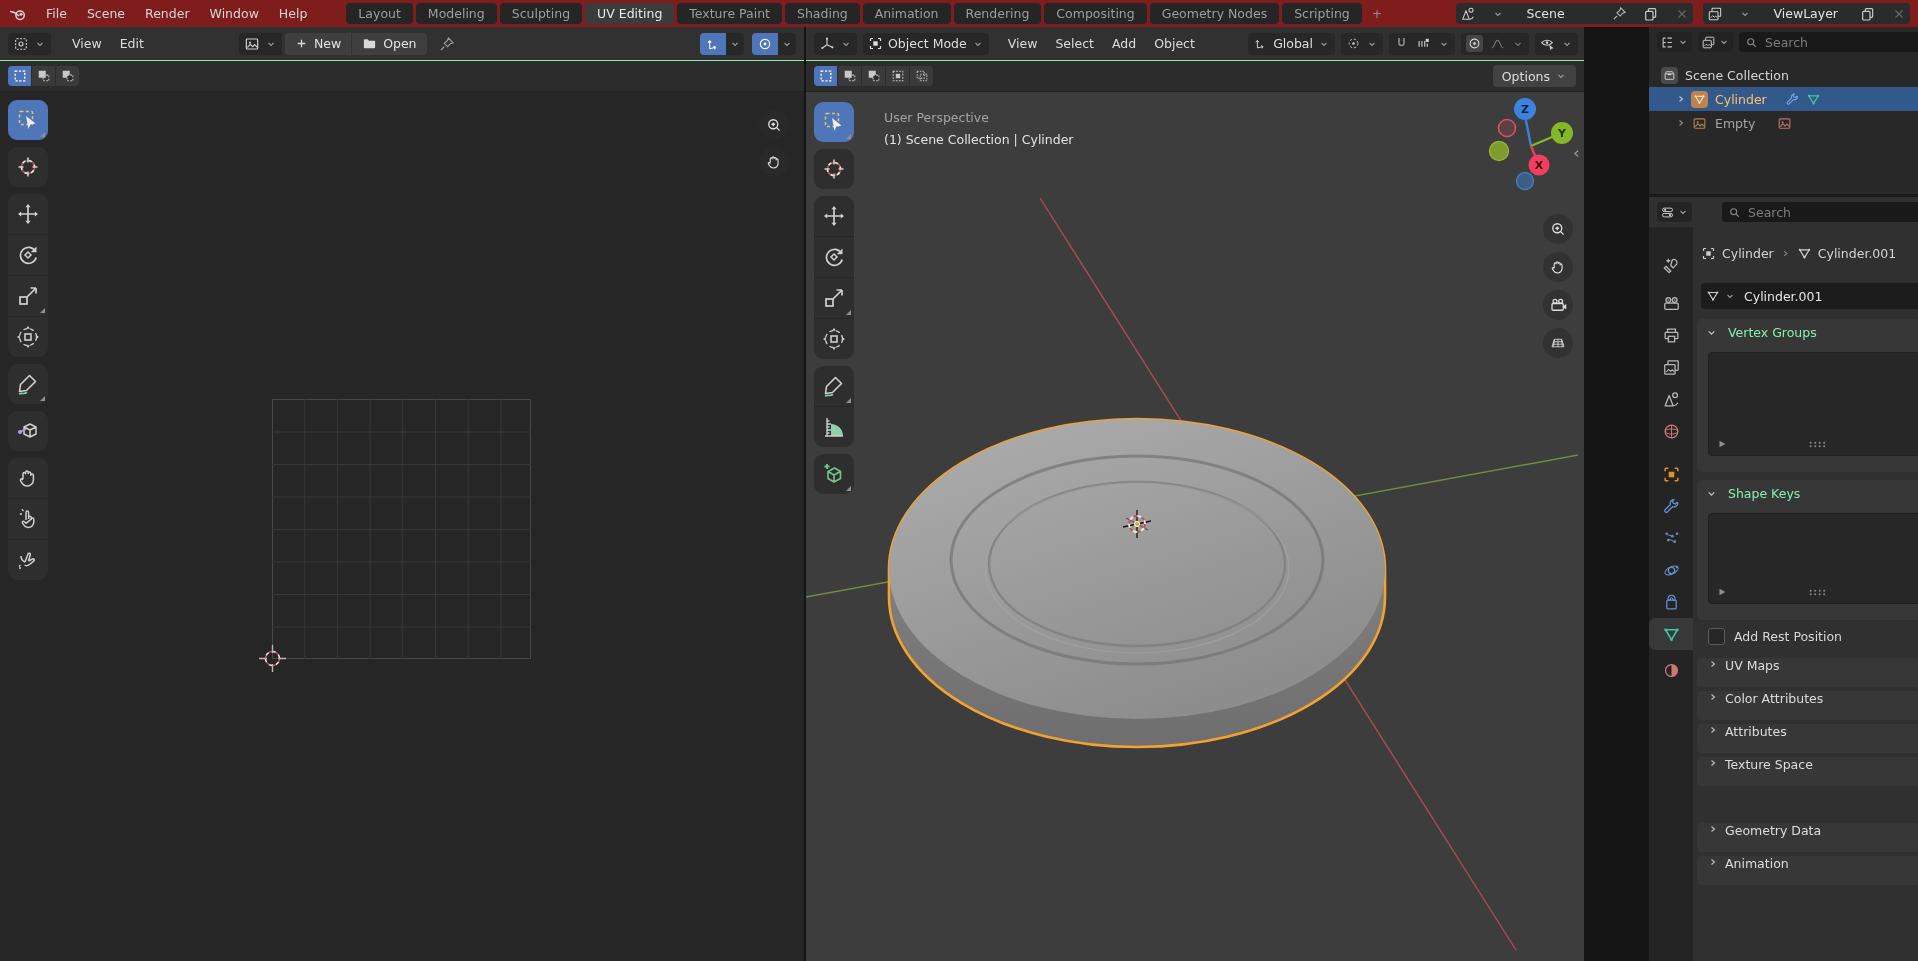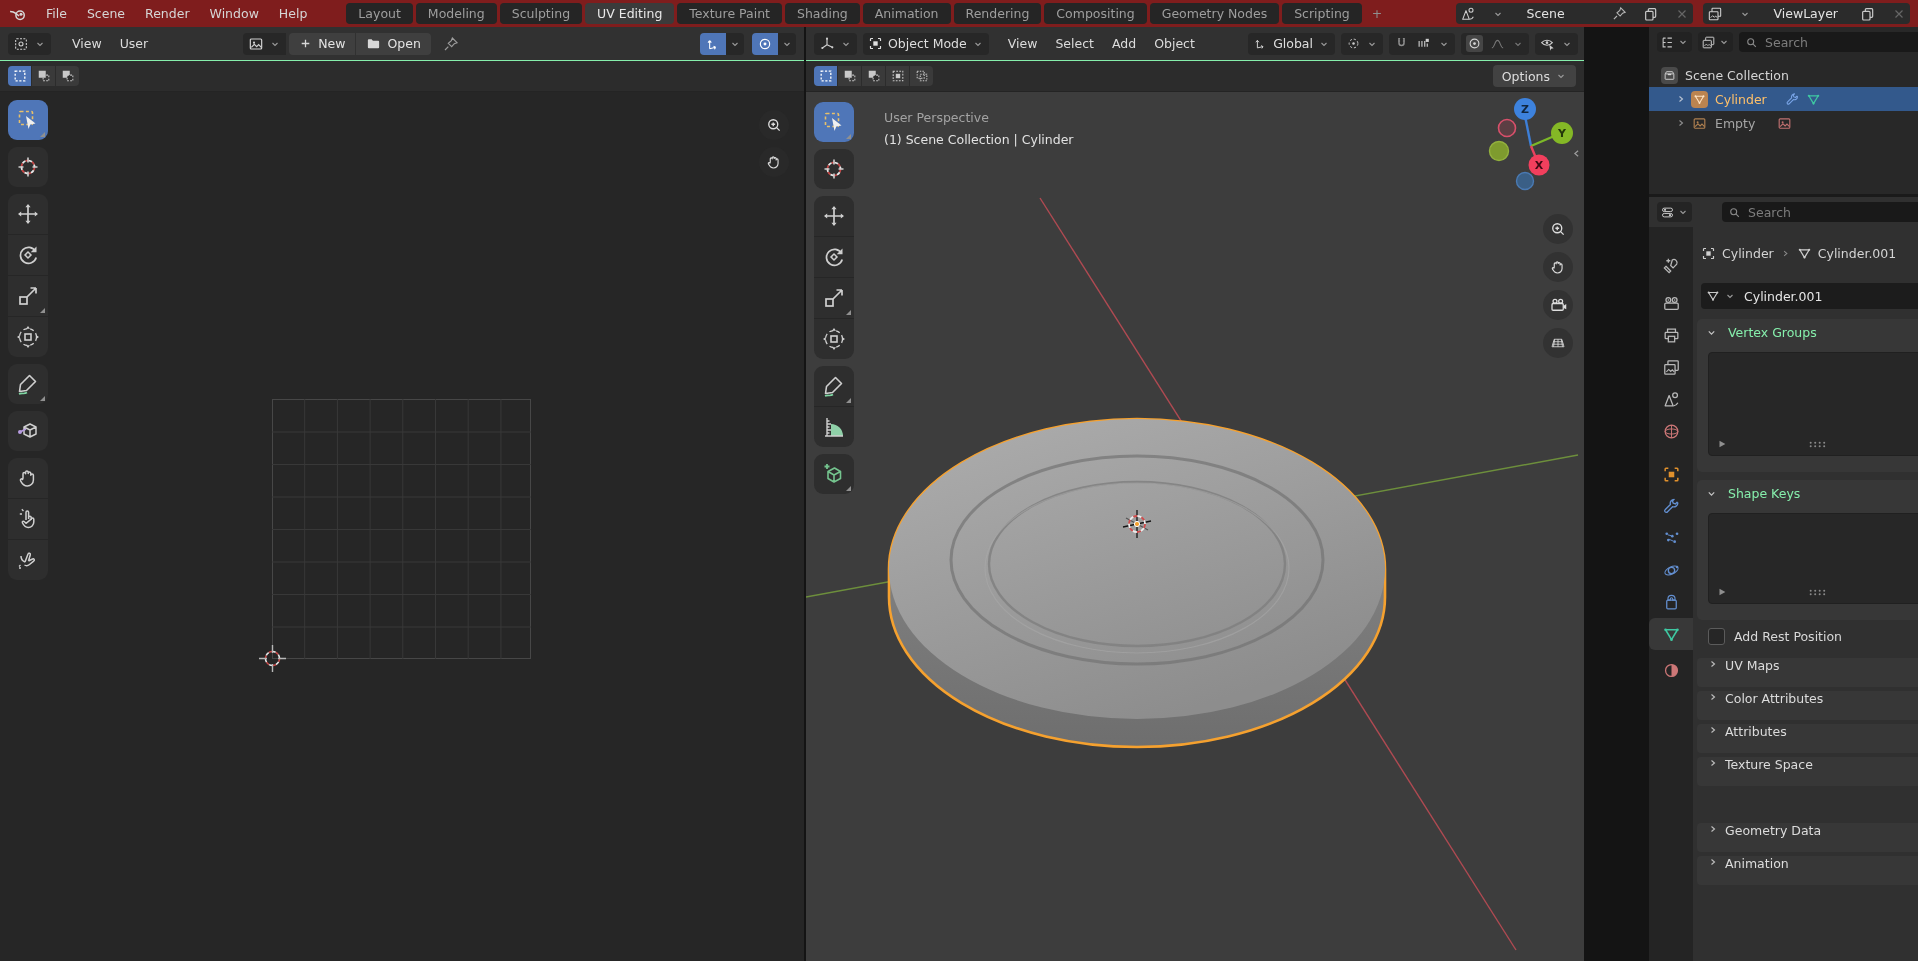--- a/index.html
+++ b/index.html
@@ -410,21 +410,21 @@
   <div class="ehdr">
     <div class="dd" style="margin-left:8px">
       <svg class="ic" style="width:16px;height:16px;color:#cfcfcf">
           <use href="#s-editoruv"></use>
         </svg>
       <svg class="ic chev">
           <use href="#s-chevd"></use>
         </svg>
     </div>
     <div class="hmenu" style="margin-left:12px">View</div>
-    <div class="hmenu">User</div>
+    <div class="hmenu">Edit</div>
     <div class="dd" style="margin-left:86px;border-radius:4px 0 0 4px">
       <svg class="ic" style="width:16px;height:16px;color:#cfcfcf">
           <use href="#s-image"></use>
         </svg>
       <svg class="ic chev">
           <use href="#s-chevd"></use>
         </svg>
     </div>
     <div class="row" style="margin-left:3px;gap:1px;border-radius:4px;overflow:hidden">
       <div class="pushbtn">

